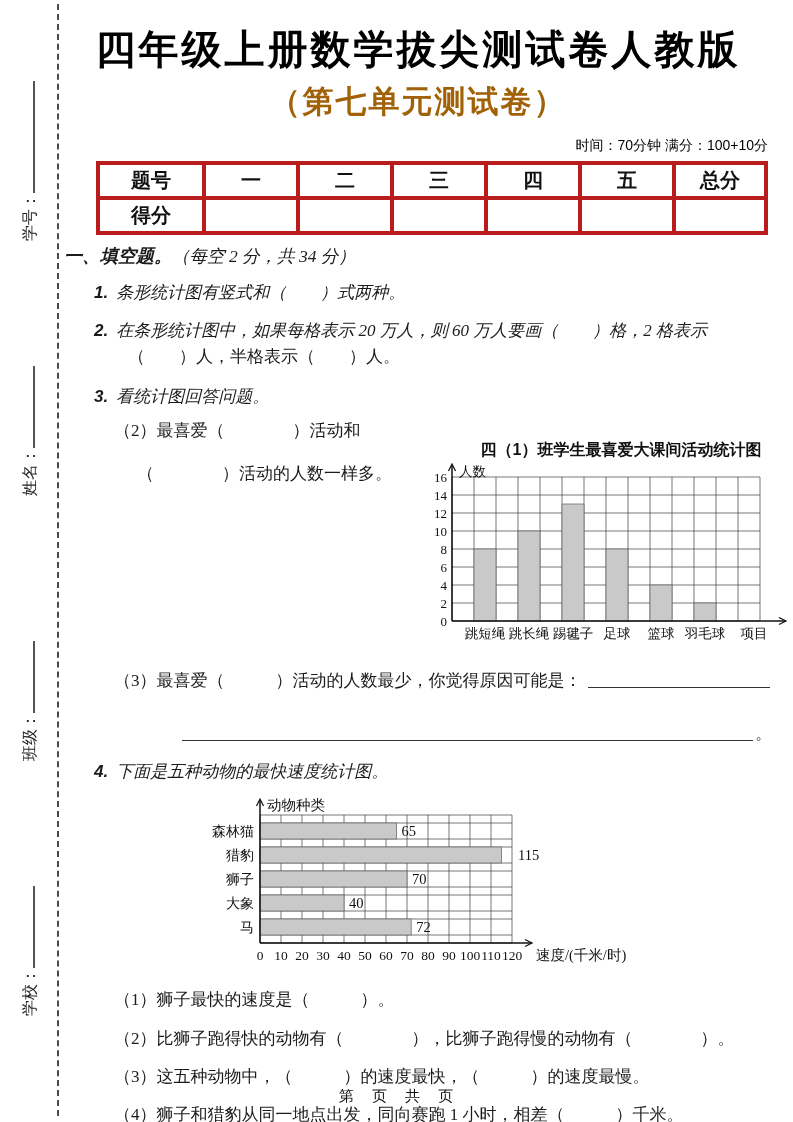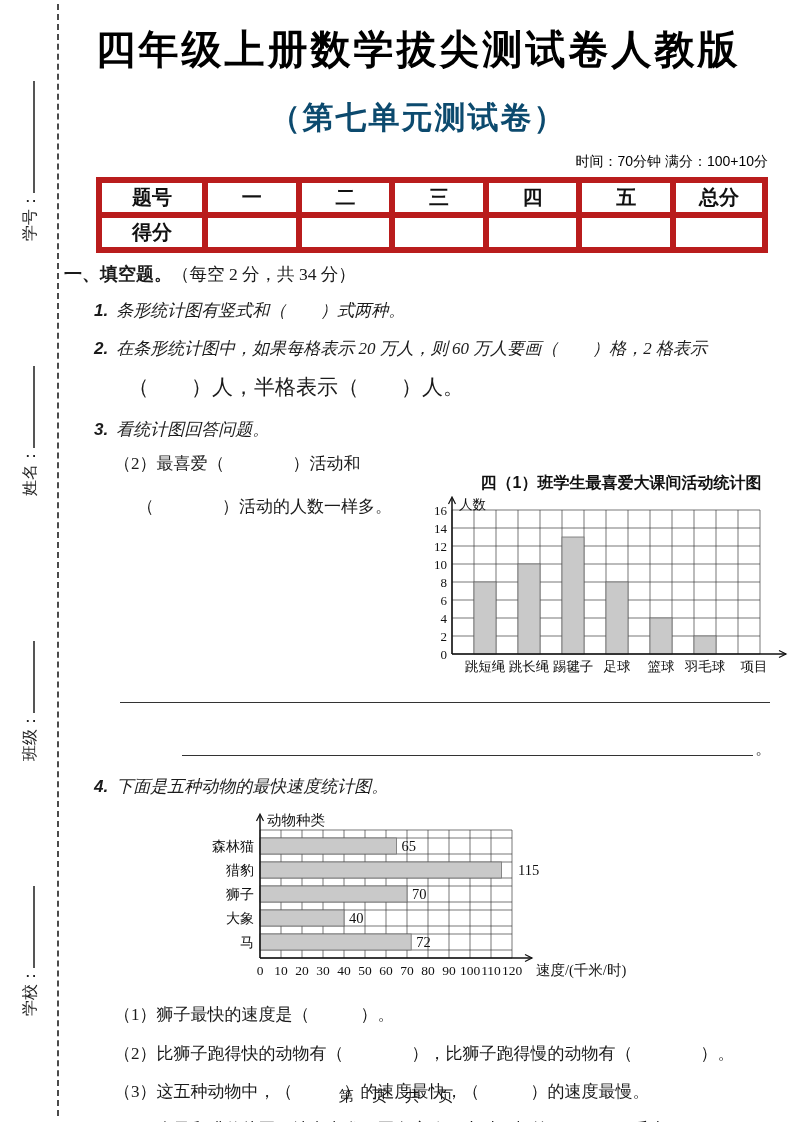--- a/index.html
+++ b/index.html
@@ -20,43 +20,43 @@
   }
   .side-line { display:inline-block; border-bottom:2px solid #555; height:14px; vertical-align:baseline; }
   
   .main { position:absolute; left:64px; top:0; width:708px; }
   .doc-title {
     margin-top:22px; text-align:center;
     font-family:"Liberation Sans", sans-serif; font-weight:700;
     font-size:40px; letter-spacing:3px; color:#000;
   }
   .doc-subtitle {
-    margin-top:20px; text-align:center;
+    margin-top:4px; text-align:center;
     font-family:"Liberation Sans", sans-serif; font-weight:bold;
-    font-size:31px; letter-spacing:2px; color:#0c4a6e;
+    font-size:31px; letter-spacing:2px; color:#a16207;
   }
   .info-line {
     margin-top:14px; text-align:right; padding-right:4px;
     font-family:"Liberation Sans", sans-serif; font-size:14px; color:#000;
   }
   
   table.score {
     border-collapse:collapse; margin:6px 0 0 32px; width:672px;
     font-family:"Liberation Sans", sans-serif;
   }
   table.score td {
-    border:6px solid #b91c1c; height:35px; text-align:center;
+    border:4px solid #b91c1c; height:35px; text-align:center;
     font-size:20px; font-weight:bold; color:#111;
   }
   
-  .sec-heading { margin-top:9px; font-size:17.5px; }
+  .sec-heading { margin-top:9px; font-size:17.5px;font-style:italic; }
   .sec-heading b { font-family:"Liberation Sans", sans-serif; font-size:18px; }
   .q { margin-top:12px; padding-left:30px; font-size:17px; line-height:1.55;font-style:italic; }
   .qnum { font-family:"Liberation Sans", sans-serif; font-weight:bold; margin-right:8px; }
-  .q-cont { padding-left:64px; font-size:21px; margin-top:10px; }
+  .q-cont { padding-left:64px; font-size:17px; margin-top:0; }
   .q3-cols { display:flex; align-items:flex-start; }
   .q3-left { flex:0 0 354px; padding-left:50px; font-size:17px; line-height:2.5; }
   .q3-left p { padding-left:23px; text-indent:-23px; }
   .q3-right { flex:1; }
   .chart-title {
     text-align:center; font-family:"Liberation Sans", sans-serif;
     font-weight:bold; font-size:16px; margin:30px 0 2px 24px; color:#111;
   }
   .blank-row { display:flex; align-items:flex-end; padding-left:50px; font-size:17px; margin-top:8px; }
   .fill-line { flex:1; border-bottom:1.5px solid #333; margin:0 2px 4px 6px; }
@@ -196,20 +196,21 @@
             <polyline points="30.5,8 34,1 37.5,8" fill="none" stroke="#111" stroke-width="1.2"></polyline>
             <text x="41" y="13" text-anchor="start" font-size="13.5" font-family="&quot;Liberation Serif&quot;, serif" fill="#111">人数</text>
             <line x1="34" y1="158" x2="368" y2="158" stroke="#111" stroke-width="1.5"></line>
             <polyline points="361,154.5 368,158 361,161.5" fill="none" stroke="#111" stroke-width="1.2"></polyline>
             <text x="336" y="175" text-anchor="middle" font-size="13.5" font-family="&quot;Liberation Serif&quot;, serif" fill="#111">项目</text>
           </svg></div>
     </div>
   </div>
 
   <div class="blank-row">
+    <span>（3）最喜爱（　　　）活动的人数最少，你觉得原因可能是：</span>
     <span class="fill-line"></span>
   </div>
   <div class="blank-row2">
     <span class="fill-line"></span>
     <span>。</span>
   </div>
 
   <div class="q" style="margin-top:14px;">
     <span class="qnum">4.</span><span>下面是五种动物的最快速度统计图。</span>
   </div>

